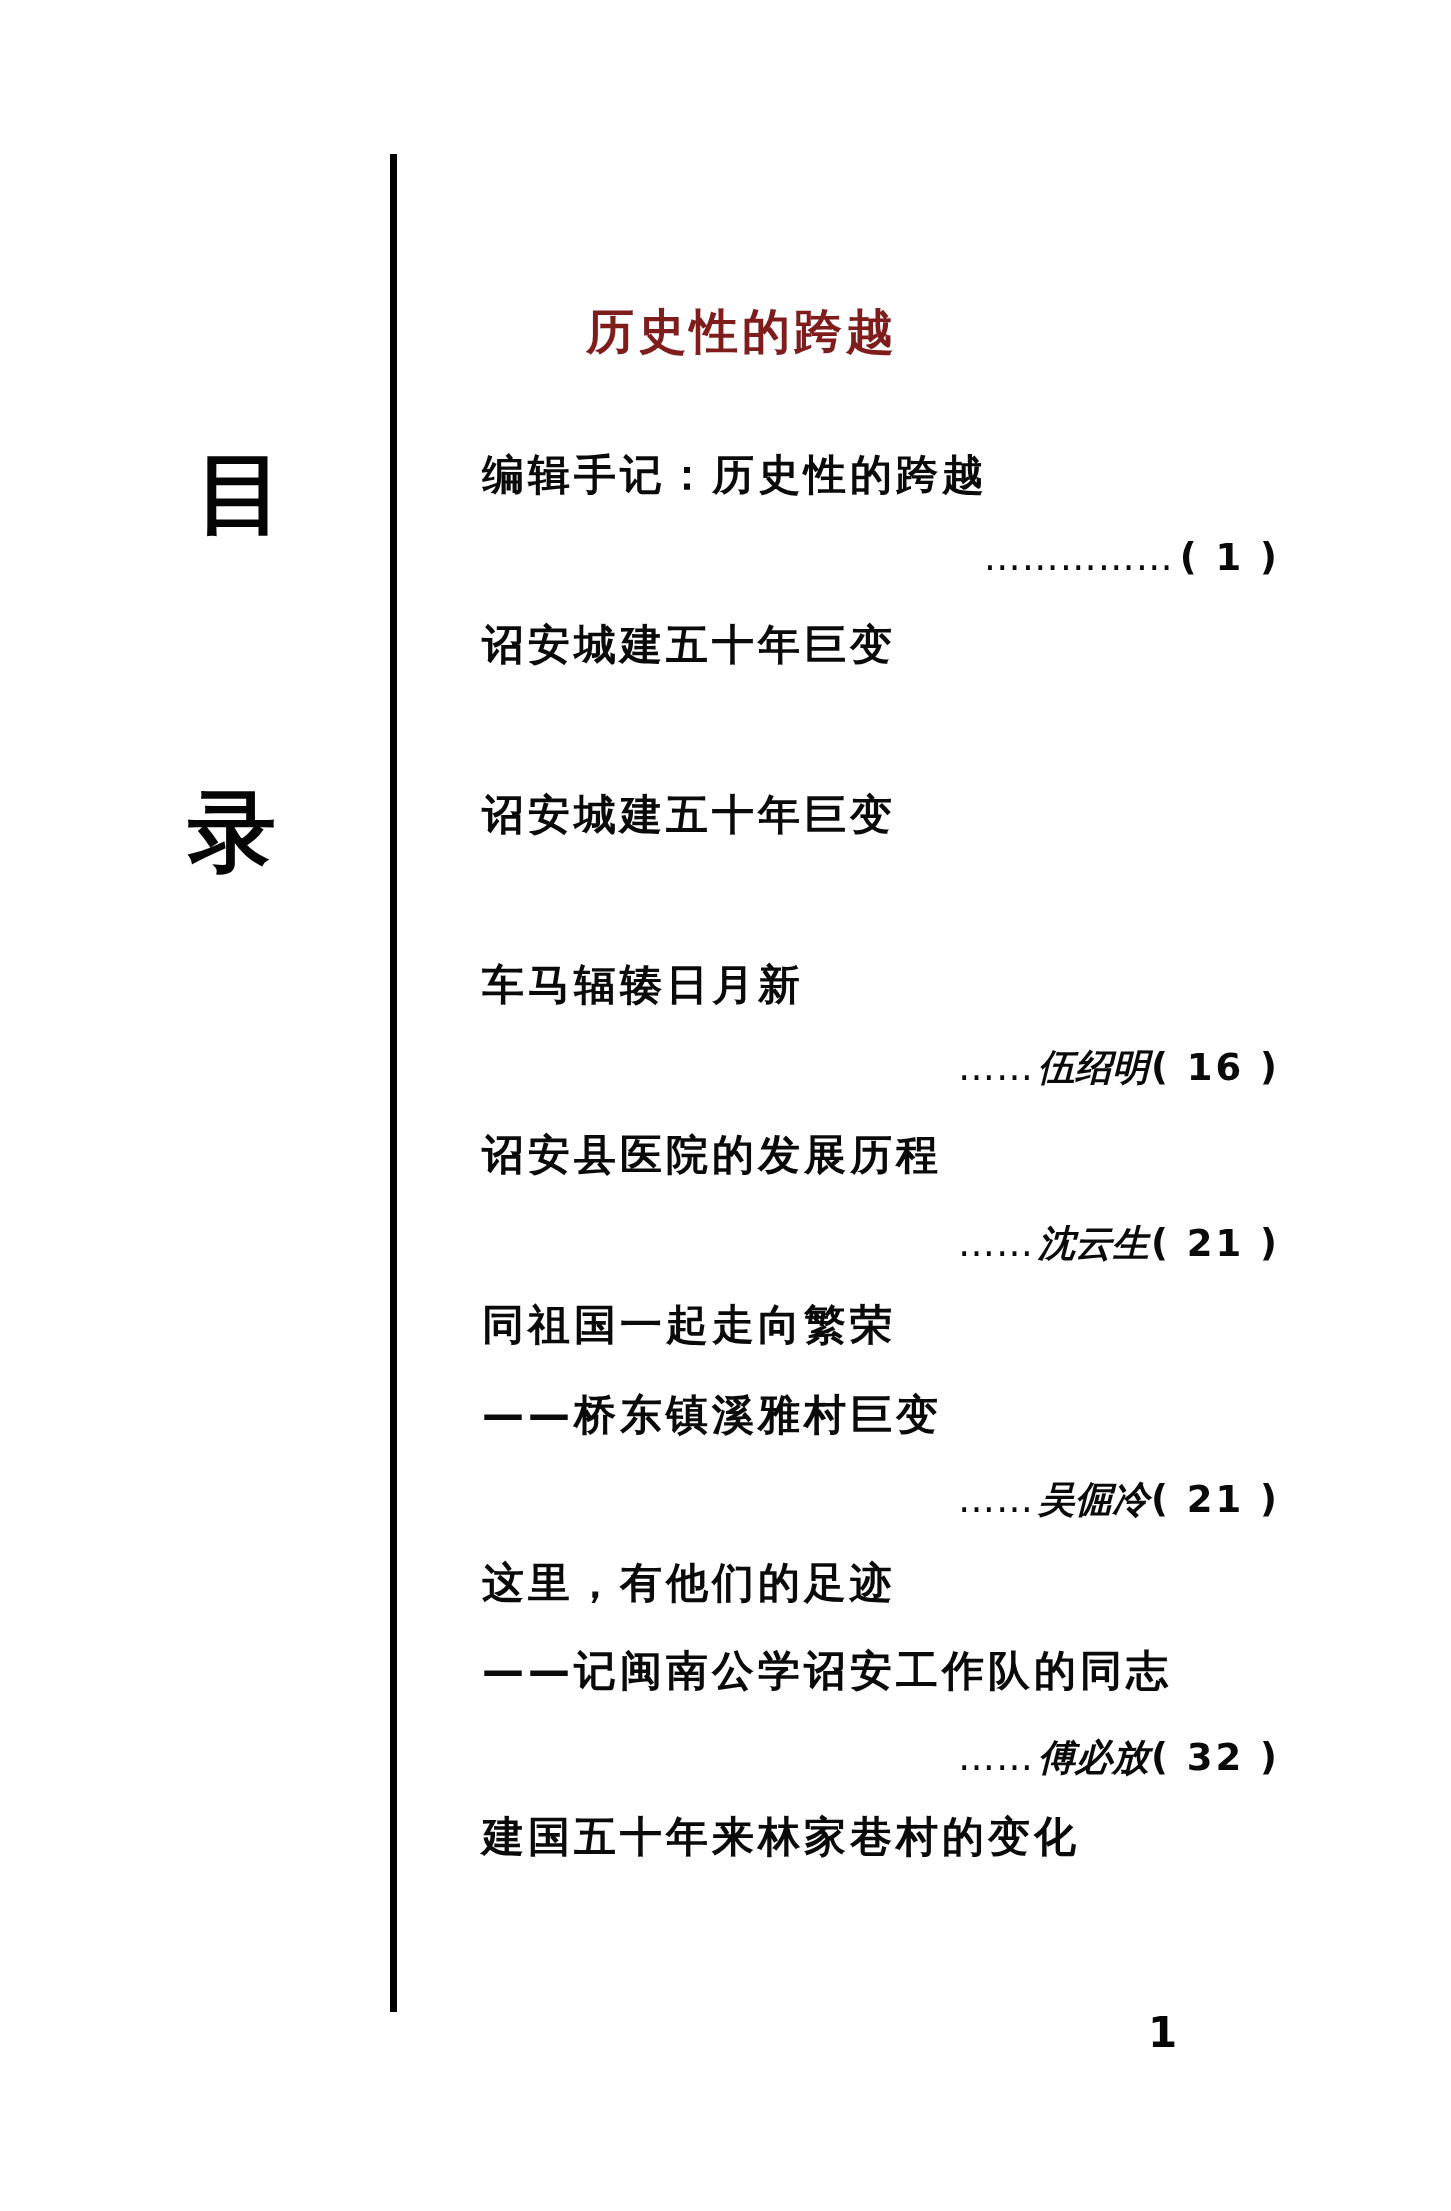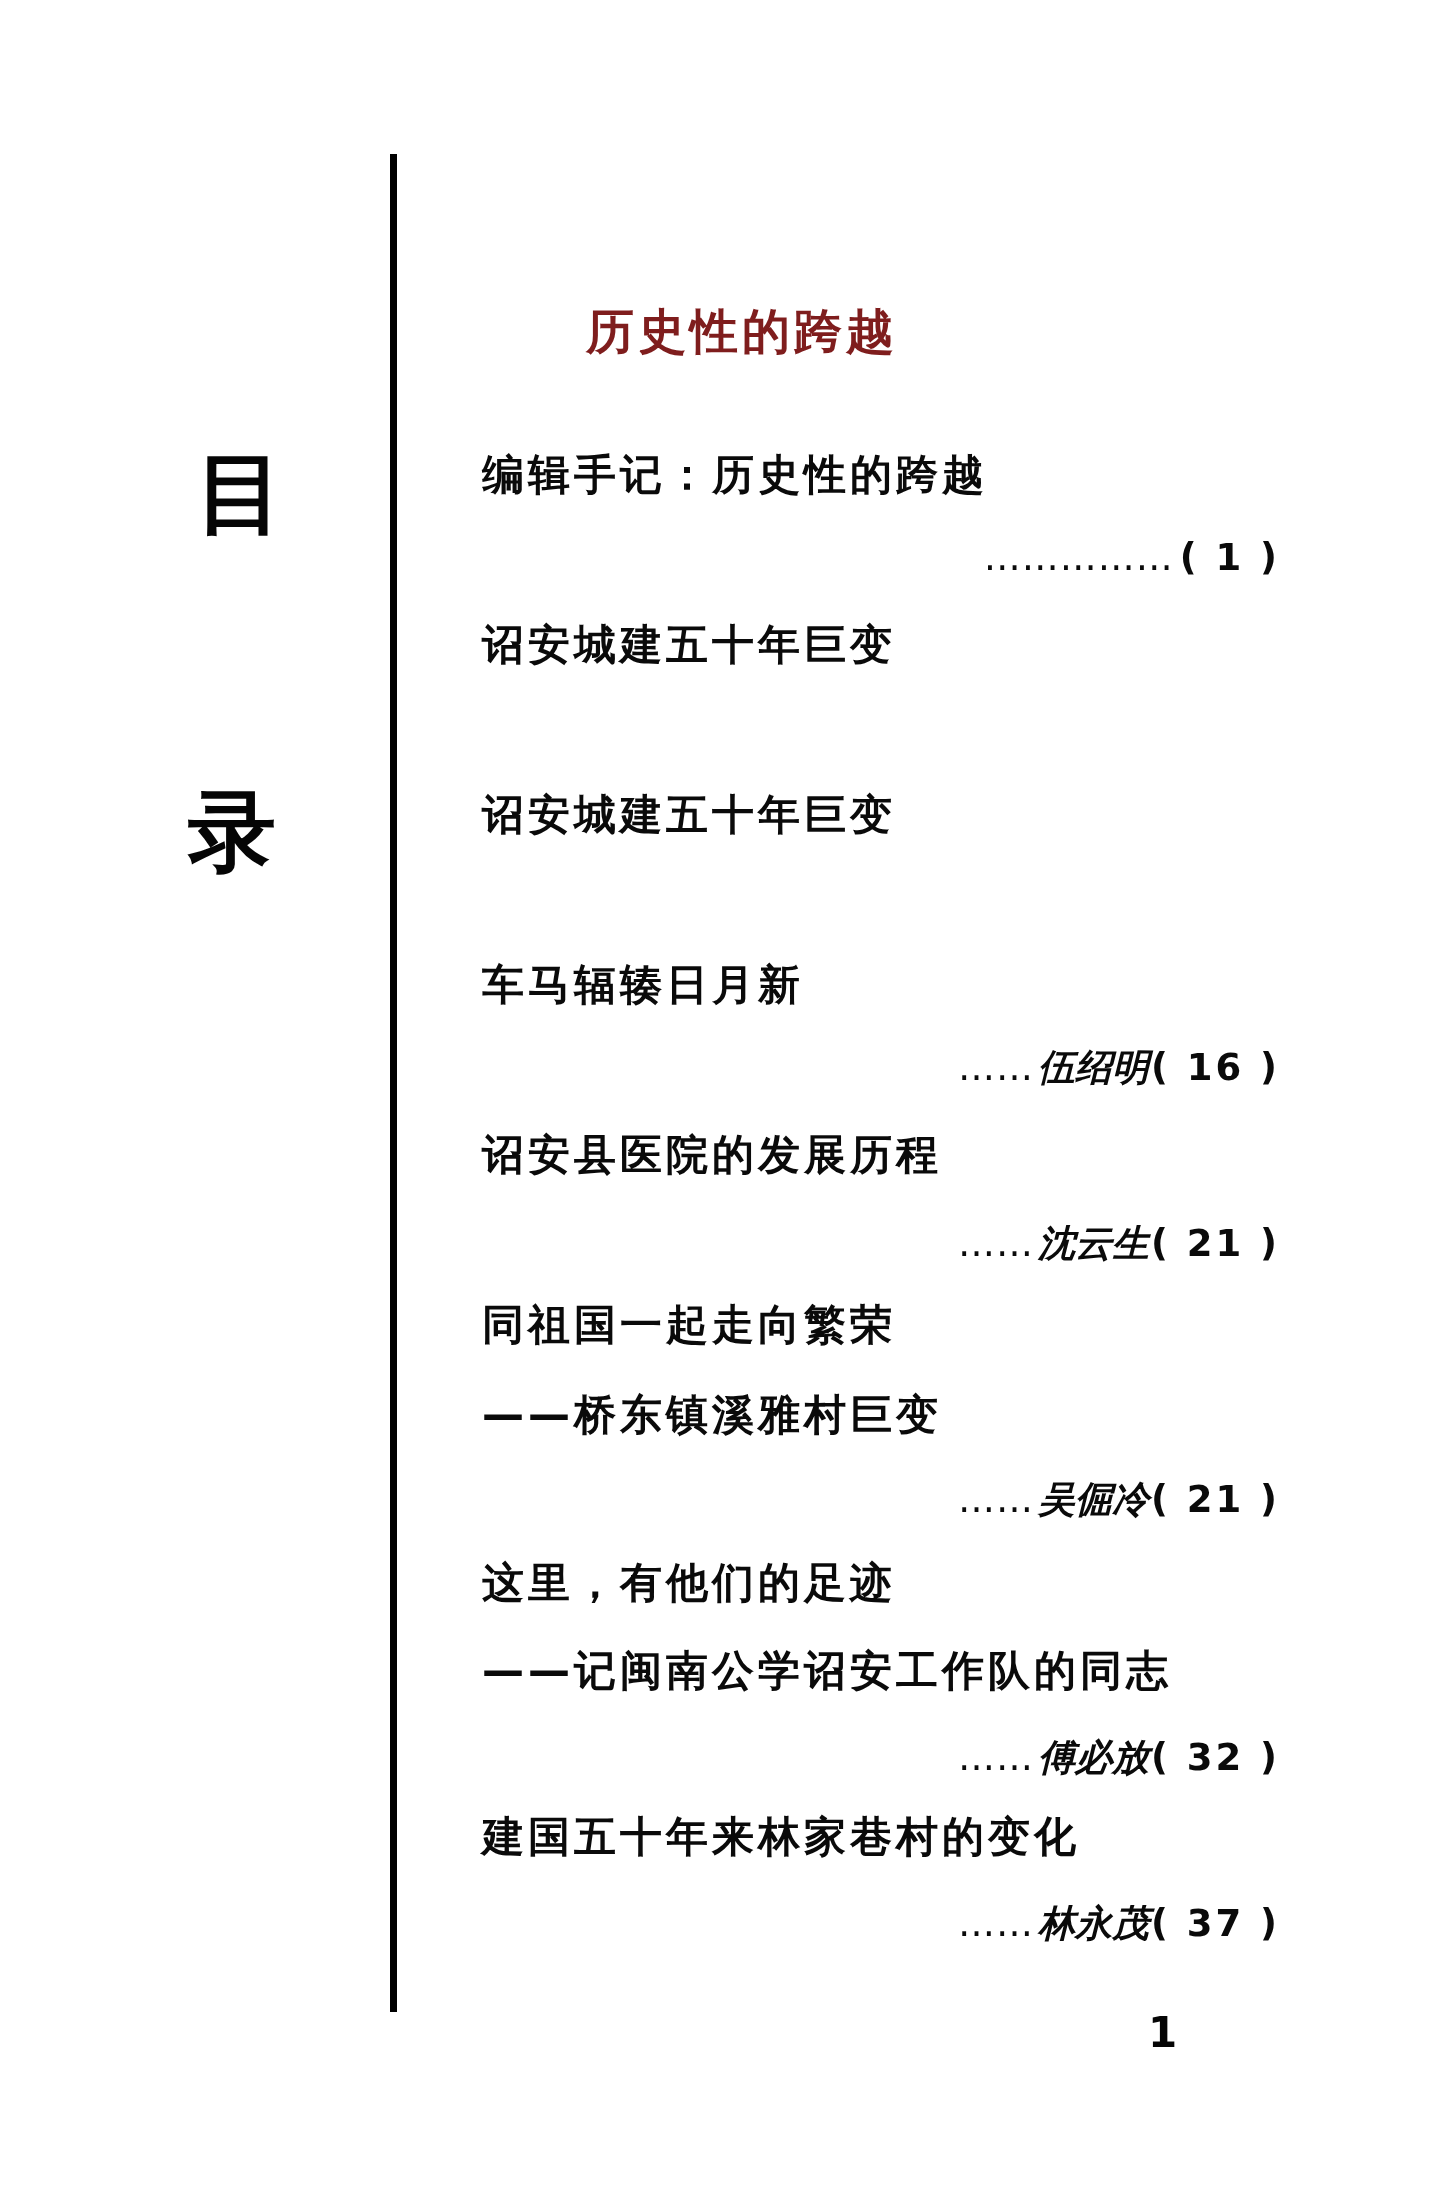--- a/index.html
+++ b/index.html
@@ -94,17 +94,16 @@
 
   <div class="t" style="top:1302px">同祖国一起走向繁荣</div>
   <div class="t" style="top:1392px">——桥东镇溪雅村巨变</div>
   <div class="a" style="top:1480px"><span class="ld">……</span><span class="au">吴倔冷</span><span class="pg">( 21 )</span></div>
 
   <div class="t" style="top:1560px">这里，有他们的足迹</div>
   <div class="t" style="top:1648px">——记闽南公学诏安工作队的同志</div>
   <div class="a" style="top:1738px"><span class="ld">……</span><span class="au">傅必放</span><span class="pg">( 32 )</span></div>
 
   <div class="t" style="top:1814px">建国五十年来林家巷村的变化</div>
-  <div class="a" style="top:1904px"><span class="ld">……</span><span class="au">林永茂</span><span class="pg">( 37 )</span></div>
 
   <div class="folio">1</div>
 
 </div>
 
 </body></html>

